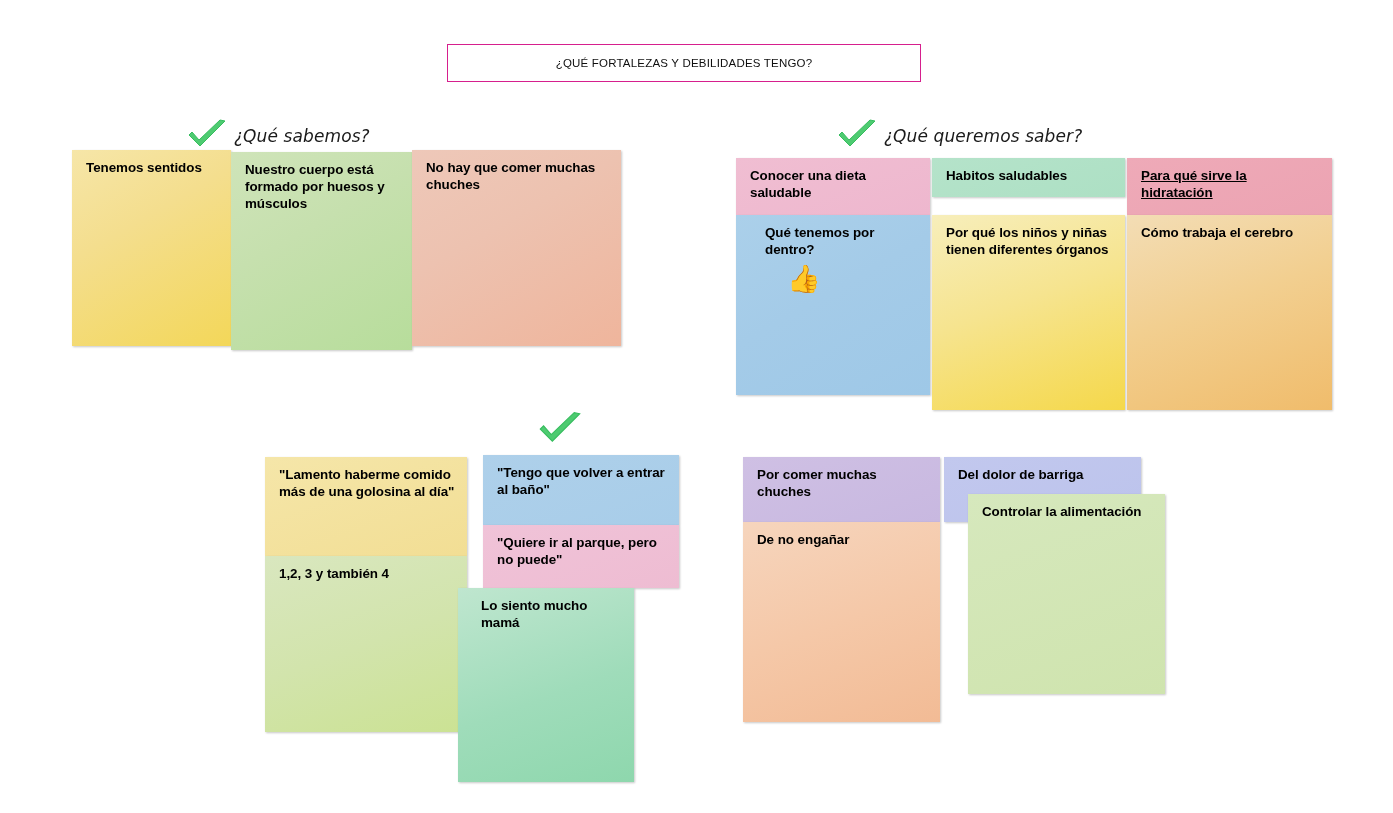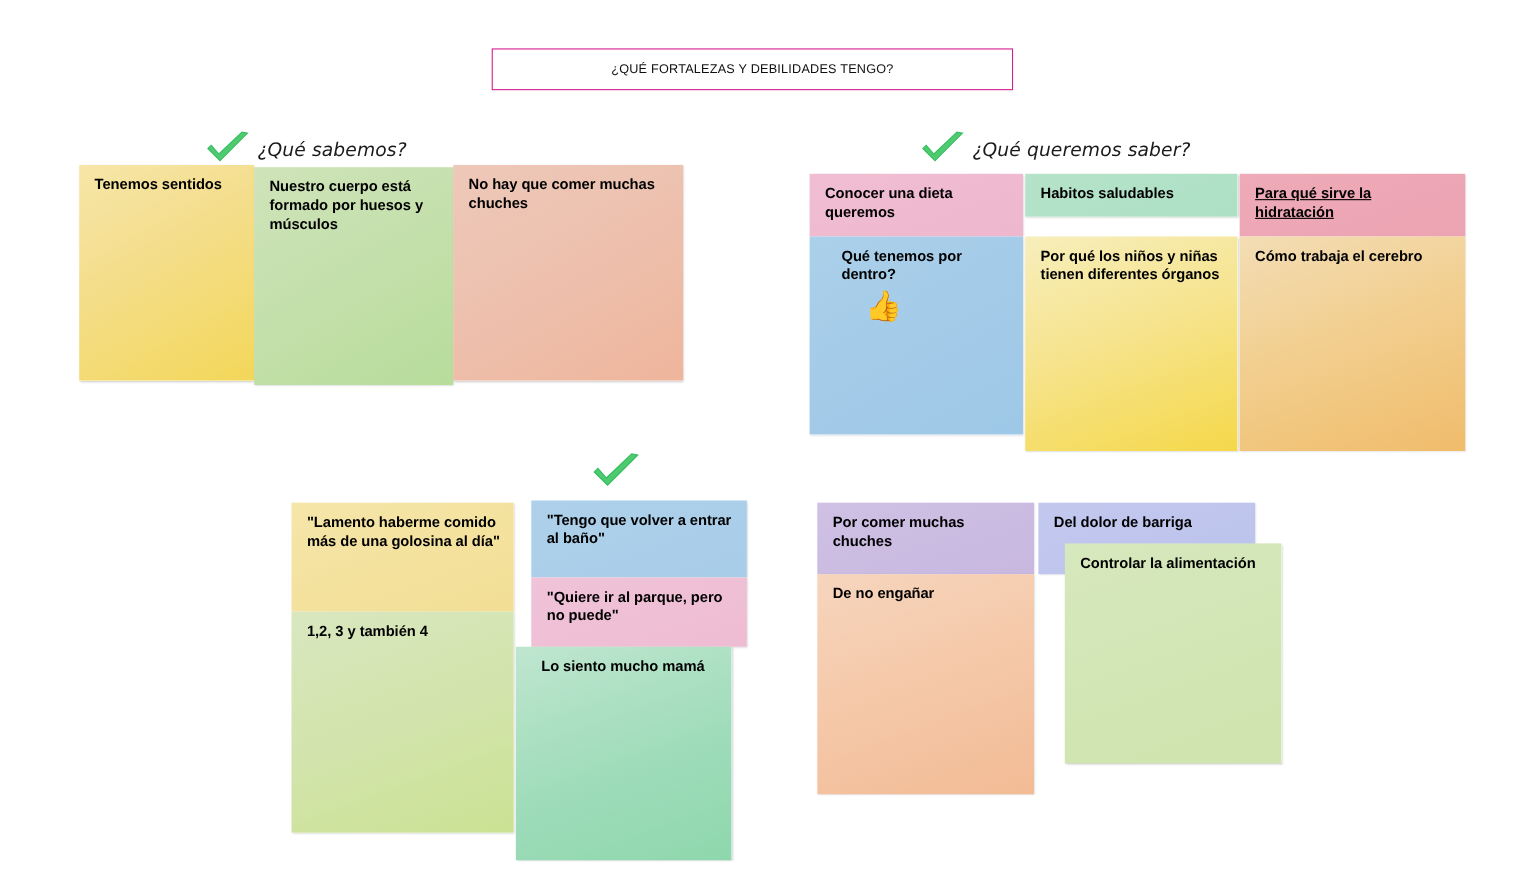--- a/index.html
+++ b/index.html
@@ -142,21 +142,21 @@
   <span class="note-text">Tenemos sentidos</span>
 </div>
 <div class="note bg-green" style="left:231px; top:152px; width:181px; height:198px;">
   <span class="note-text">Nuestro cuerpo está formado por huesos y músculos</span>
 </div>
 <div class="note bg-salmon" style="left:412px; top:150px; width:209px; height:196px;">
   <span class="note-text">No hay que comer muchas chuches</span>
 </div>
 
 <div class="note bg-pink" style="left:736px; top:158px; width:194px; height:57px;">
-  <span class="note-text">Conocer una dieta queremos</span>
+  <span class="note-text">Conocer una dieta saludable</span>
 </div>
 <div class="note bg-mint" style="left:932px; top:158px; width:193px; height:39px;">
   <span class="note-text">Habitos saludables</span>
 </div>
 <div class="note bg-rose" style="left:1127px; top:158px; width:205px; height:57px;text-decoration:underline;">
   <span class="note-text">Para qué sirve la hidratación</span>
 </div>
 
 <div class="note bg-blue" style="left:736px; top:215px; width:194px; height:180px;padding-left:29px;">
   <span class="note-text">Qué tenemos por dentro?</span>
@@ -165,31 +165,31 @@
 <div class="note bg-yellow2" style="left:932px; top:215px; width:193px; height:195px;">
   <span class="note-text">Por qué los niños y niñas tienen diferentes órganos</span>
 </div>
 <div class="note bg-orange" style="left:1127px; top:215px; width:205px; height:195px;">
   <span class="note-text">Cómo trabaja el cerebro</span>
 </div>
 
 <div class="note bg-yellowsoft" style="left:265px; top:457px; width:202px; height:99px;">
   <span class="note-text">"Lamento haberme comido más de una golosina al día"</span>
 </div>
-<div class="note bg-limegreen" style="left:265px; top:556px; width:202px; height:201px;">
+<div class="note bg-limegreen" style="left:265px; top:556px; width:202px; height:176px;">
   <span class="note-text">1,2, 3 y también 4</span>
 </div>
 
 <div class="note bg-skyblue" style="left:483px; top:455px; width:196px; height:70px;">
   <span class="note-text">"Tengo que volver a entrar al baño"</span>
 </div>
 <div class="note bg-pink2" style="left:483px; top:525px; width:196px; height:63px;">
   <span class="note-text">"Quiere ir al parque, pero no puede"</span>
 </div>
-<div class="note bg-mint2" style="left:469px; top:588px; width:196px; height:194px;padding-left:23px;">
+<div class="note bg-mint2" style="left:458px; top:588px; width:176px; height:194px;padding-left:23px;">
   <span class="note-text">Lo siento mucho mamá</span>
 </div>
 
 <div class="note bg-purple" style="left:743px; top:457px; width:197px; height:65px;">
   <span class="note-text">Por comer  muchas chuches</span>
 </div>
 <div class="note bg-periwinkle" style="left:944px; top:457px; width:197px; height:65px;">
   <span class="note-text">Del dolor de barriga</span>
 </div>
 <div class="note bg-peach" style="left:743px; top:522px; width:197px; height:200px;">

